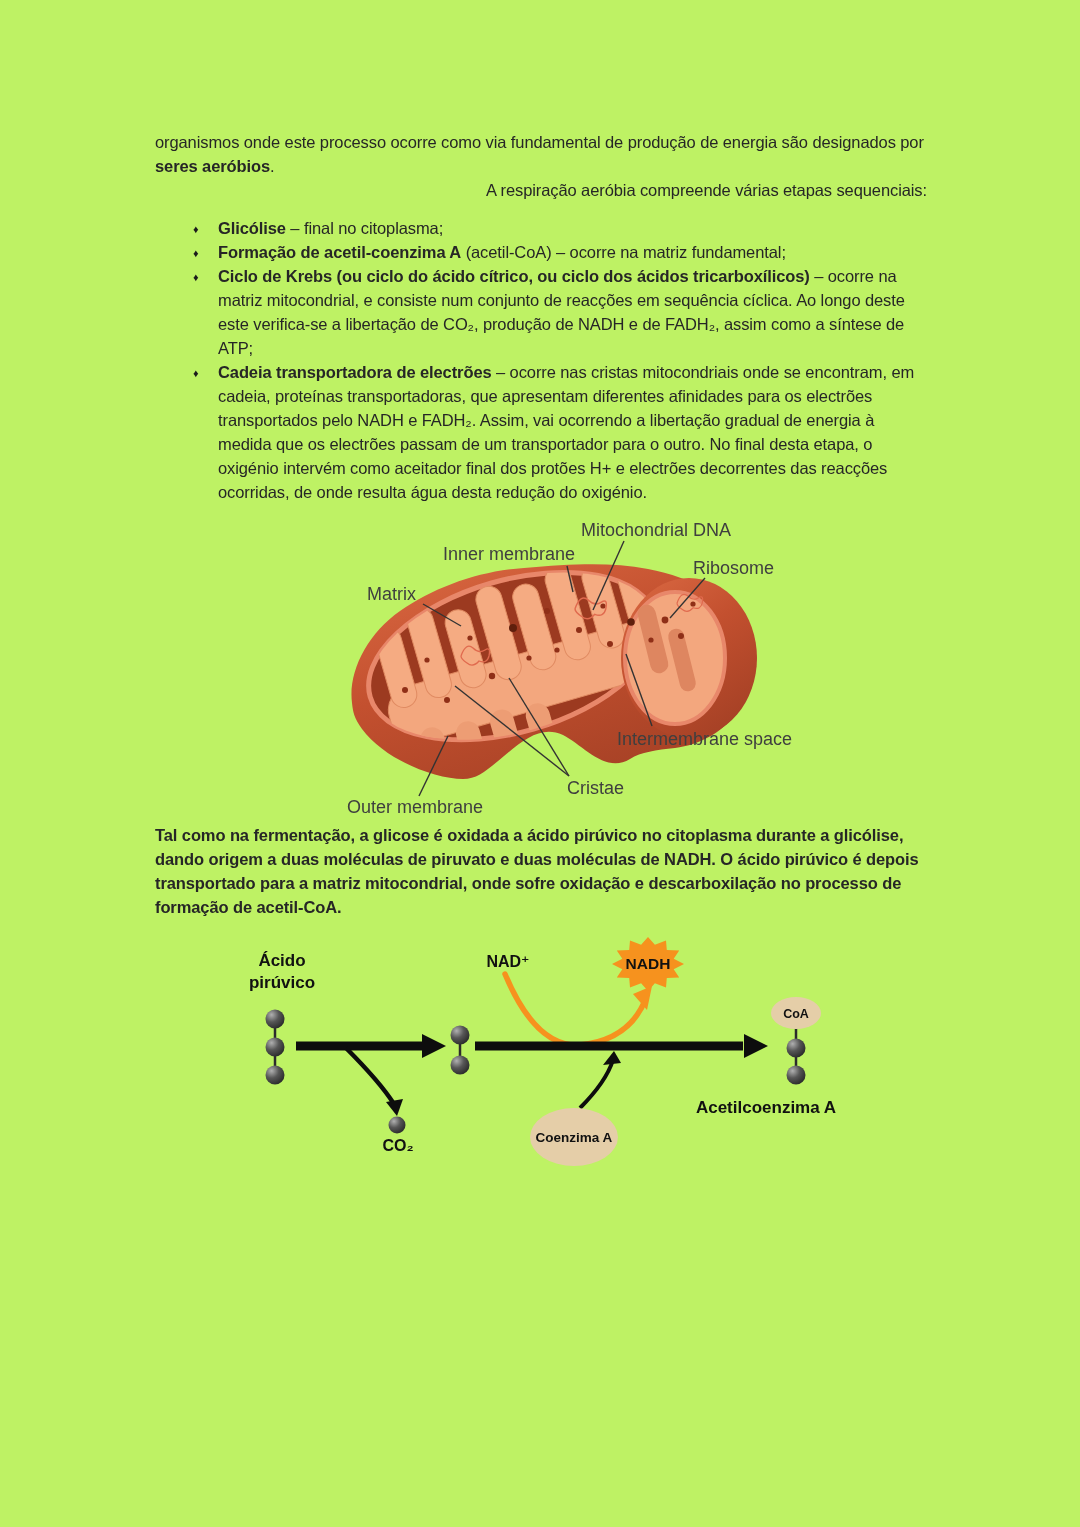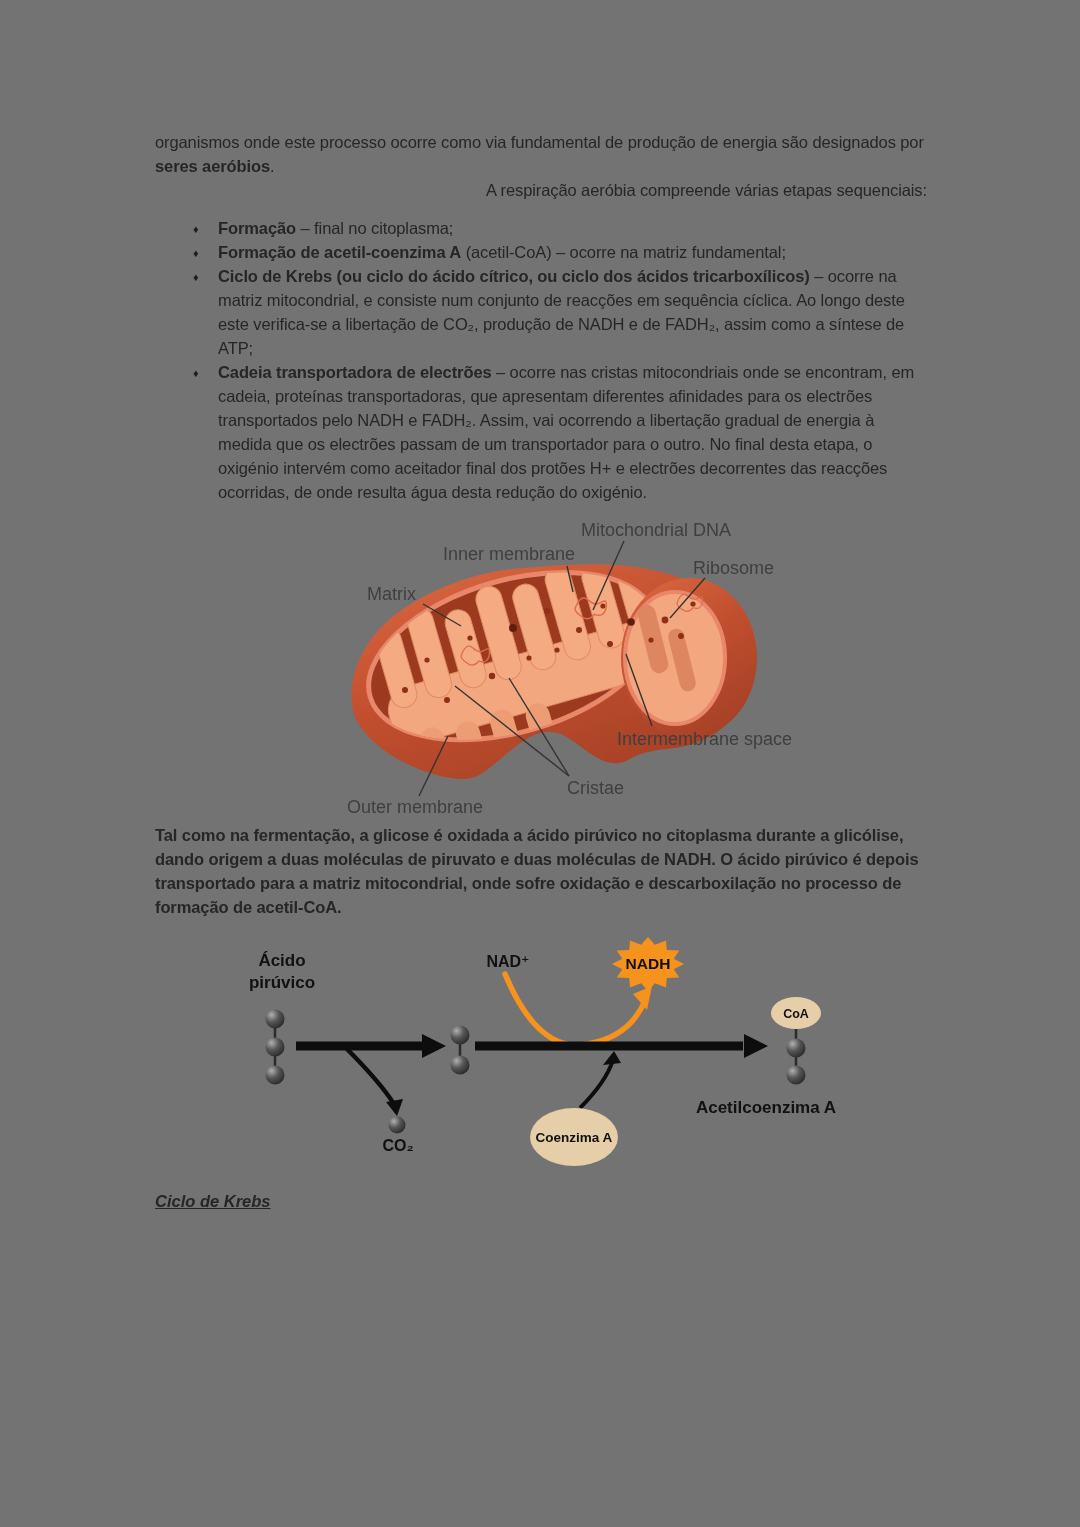--- a/index.html
+++ b/index.html
@@ -1,18 +1,18 @@
 <!DOCTYPE html>
 <html><head>
 <meta charset="utf-8">
 <style>
   html,body { margin:0; padding:0; background:#e9e9e9; }
   .page {
     position:relative; width:1080px; height:1527px; margin:0 auto;
-    background:#737373; overflow:hidden;
+    background:#bef264; overflow:hidden;
     font-family:"Liberation Sans","DejaVu Sans",sans-serif;
     color:#262626;
   }
   .content { position:absolute; left:155px; top:130px; width:772px; }
   .content p { margin:0; font-size:16.5px; line-height:24px; letter-spacing:-0.1px; }
   .p2 { margin-top:16px;text-align:right; }
   .p3 { margin-top:38px;font-weight:bold; }
   .p4 { margin-top:13px; }
   ul.stages { list-style:none; margin:14px 0 0 0; padding:0; }
   ul.stages li {
@@ -39,21 +39,21 @@
 <body>
 
 <div class="page">
   <div class="content">
 
     <p><span>organismos onde este processo ocorre como via fundamental de produção de energia são designados por </span><strong>seres aeróbios</strong><span>.</span></p>
 
     <p class="p2">A respiração aeróbia compreende várias etapas sequenciais:</p>
 
     <ul class="stages">
-      <li><span class="bullet">♦</span><strong>Formação</strong><span> – final no citoplasma;</span></li>
+      <li><span class="bullet">♦</span><strong>Glicólise</strong><span> – final no citoplasma;</span></li>
       <li><span class="bullet">♦</span><strong>Formação de acetil-coenzima A</strong><span> (acetil-CoA) – ocorre na matriz fundamental;</span></li>
       <li><span class="bullet">♦</span><strong>Ciclo de Krebs (ou ciclo do ácido cítrico, ou ciclo dos ácidos tricarboxílicos)</strong><span> – ocorre na matriz mitocondrial, e consiste num conjunto de reacções em sequência cíclica. Ao longo deste este verifica-se a libertação de CO₂, produção de NADH e de FADH₂, assim como a síntese de ATP;</span></li>
       <li><span class="bullet">♦</span><strong>Cadeia transportadora de electrões</strong><span> – ocorre nas cristas mitocondriais onde se encontram, em cadeia, proteínas transportadoras, que apresentam diferentes afinidades para os electrões transportados pelo NADH e FADH₂. Assim, vai ocorrendo a libertação gradual de energia à medida que os electrões passam de um transportador para o outro. No final desta etapa, o oxigénio intervém como aceitador final dos protões H+ e electrões decorrentes das reacções ocorridas, de onde resulta água desta redução do oxigénio.</span></li>
     </ul>
 
     <figure class="fig-mito">
       <svg width="472" height="315" viewBox="0 0 472 315">
         <defs>
           <linearGradient id="gradOuter" x1="0" y1="0" x2="0.6" y2="1">
             <stop offset="0" stop-color="#DB6A43"></stop>
@@ -204,17 +204,16 @@
           <line x1="568" y1="90" x2="568" y2="139" stroke="#2B2B2B" stroke-width="2.5"></line>
           <ellipse cx="568" cy="77" rx="25" ry="16" fill="#E5CEA8"></ellipse>
           <circle cx="568" cy="112" r="9.5" fill="url(#sphereGrad)"></circle>
           <circle cx="568" cy="139" r="9.5" fill="url(#sphereGrad)"></circle>
         </g>
         <text class="rx-label" x="568" y="82" font-size="12.5" text-anchor="middle" fill="#2E2410">CoA</text>
         <text class="rx-label" x="538" y="177" font-size="17" text-anchor="middle">Acetilcoenzima A</text>
       </svg>
     </figure>
 
-    <h3 class="krebs">Ciclo de Krebs</h3>
 
 
   </div>
 </div>
 
 </body></html>

